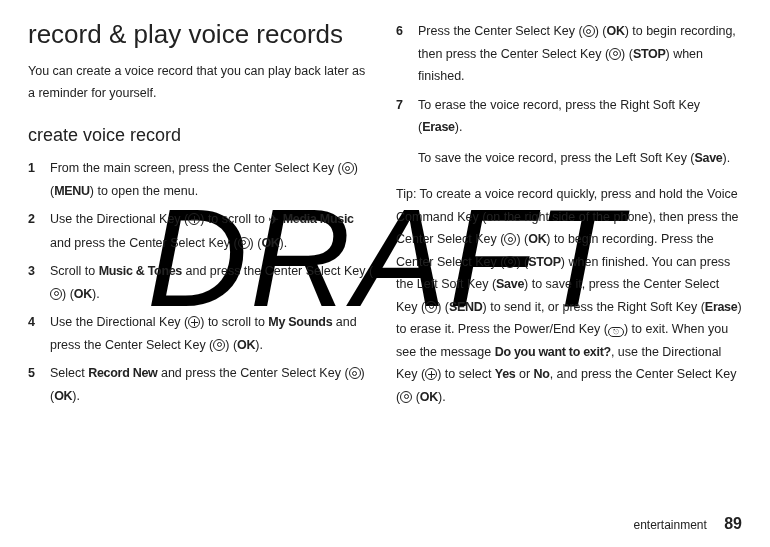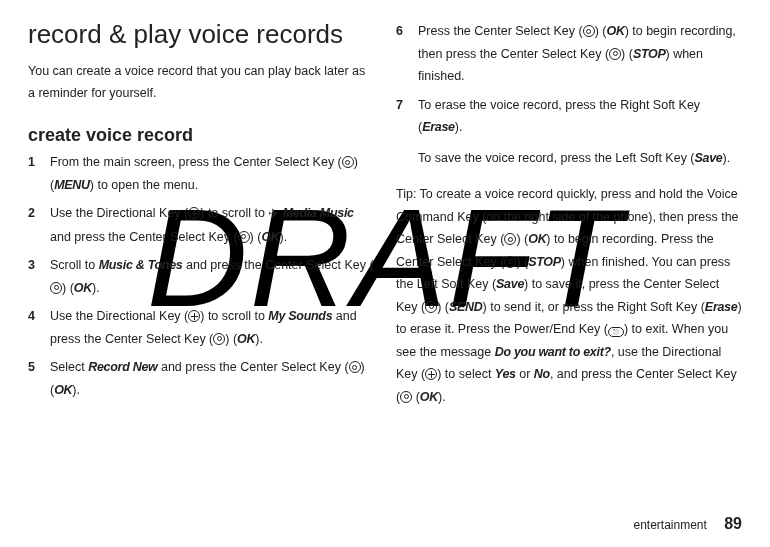--- a/index.html
+++ b/index.html
@@ -42,22 +42,23 @@
       line-height: 1.8;
     }
     h1 {
       font-size: 26px;
       font-weight: normal;
       line-height: 1.15;
       margin-bottom: 10px;
     }
     h2 {
       font-size: 18px;
-      font-weight: bold;
+      font-weight: normal;
       margin-top: 14px;
+      margin-bottom: 6px;
     }
     .intro {
     }
     .step {
       display: flex;
       margin-bottom: 6px;
     }
     .step-num {
       font-weight: bold;
       width: 22px;
@@ -67,21 +68,20 @@
       flex: 1;
     }
     .bold {
       font-weight: normal;
     }
     .cond {
       font-family: 'Arial Narrow', Arial, sans-serif;
       font-weight: bold;
       font-stretch: condensed;
       letter-spacing: -0.3px;
-      font-style: italic;
     }
     .keyicon {
       display: inline-block;
       width: 12px;
       height: 12px;
       border: 1.2px solid #222;
       border-radius: 50%;
       vertical-align: -2px;
       position: relative;
     }

